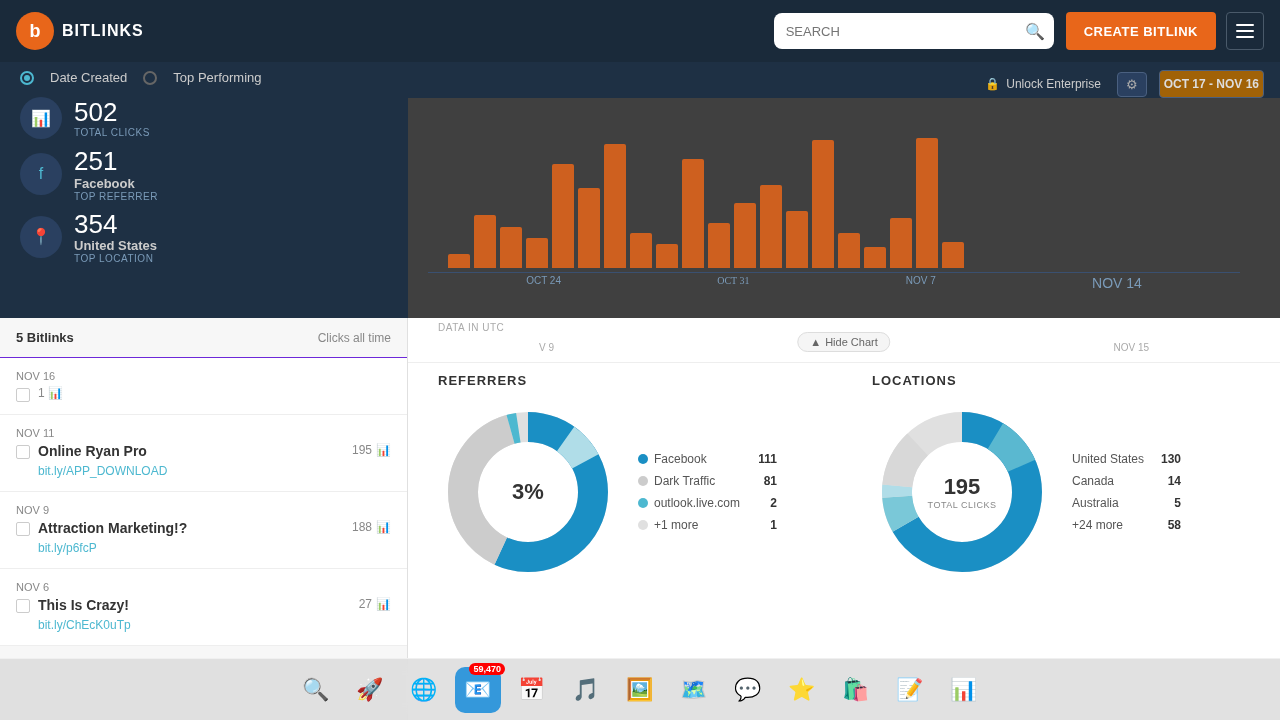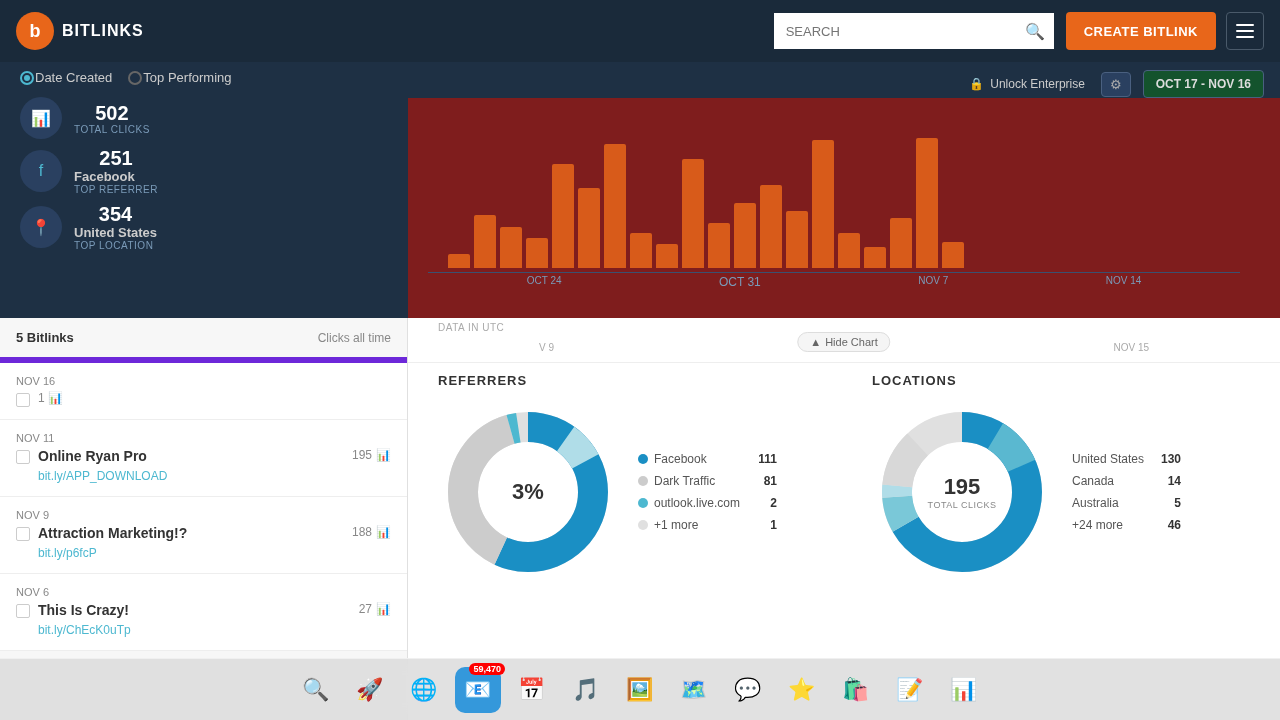--- a/index.html
+++ b/index.html
@@ -40,21 +40,21 @@
       font-weight: 700;
       letter-spacing: 1px;
     }
     .topnav-search {
       margin-left: auto;
       position: relative;
     }
     .topnav-search input {
       background: white;
       border: none;
-      border-radius: 0;
+      border-radius: 8px;
       width: 280px;
       height: 36px;
       padding: 0 36px 0 12px;
       font-size: 13px;
       color: #888;
       outline: none;
     }
     .search-icon-btn {
       position: absolute;
       right: 8px;
@@ -98,21 +98,21 @@
       border-radius: 1px;
     }
     .radio-group {
       display: flex;
       align-items: center;
       gap: 16px;
     }
     .radio-item {
       display: flex;
       align-items: center;
-      gap: 1px;
+      gap: 16px;
       color: #ccc;
       font-size: 13px;
       cursor: pointer;
     }
     .radio-dot {
       width: 14px; height: 14px;
       border-radius: 50%;
       border: 2px solid #4db8d0;
       display: flex; align-items: center; justify-content: center;
     }
@@ -144,24 +144,24 @@
       border-radius: 4px;
       padding: 4px 8px;
       cursor: pointer;
       color: #aaa;
       font-size: 13px;
       margin-left: 10px;
     }
     .date-range-btn {
       display: flex;
       align-items: center;
-      background: #14532d;
+      background: #a16207;
       border: 1px solid #4a6080;
       border-radius: 4px;
-      padding: 6px 12px;
+      padding: 6px 4px;
       cursor: pointer;
       color: #ddd;
       font-size: 12px;
       margin-left: 6px;
       gap: 6px;
       font-weight: 600;
     }
     .stat-card {
       display: flex;
       align-items: center;
@@ -170,24 +170,23 @@
     .stat-icon {
       width: 42px; height: 42px;
       background: #2a4060;
       border-radius: 50%;
       display: flex; align-items: center; justify-content: center;
       color: #4db8d0;
       font-size: 16px;
     }
     .stat-info .stat-value {
       color: white;
-      font-size: 20px;
-      font-weight: 700;
+      font-size: 26px;
+      font-weight: 400;
       line-height: 1.1;
-      text-align: center;
     }
     .stat-info .stat-label {
       color: #7a9ab8;
       font-size: 10px;
       text-transform: uppercase;
       letter-spacing: 0.5px;
     }
     .stat-info .stat-sublabel {
       color: #ccc;
       font-size: 13px;
@@ -206,21 +205,21 @@
       background: #f7f7f7;
       border-right: 1px solid #e0e0e0;
       flex-shrink: 0;
       overflow-y: auto;
     }
     .panel-header {
       display: flex;
       justify-content: space-between;
       align-items: center;
       padding: 12px 16px;
-      border-bottom: 6px solid #6d28d9;
+      border-bottom: 1px solid #6d28d9;
       text-align: right;
     }
     .panel-header-left {
       color: #333;
       font-size: 13px;
       font-weight: 600;
     }
     .panel-header-right {
       color: #888;
       font-size: 12px;
@@ -272,21 +271,21 @@
     
     .right-panel {
       flex: 1;
       background: white;
       position: relative;
       overflow: hidden;
     }
     .chart-area {
       height: 220px;
       position: relative;
-      background: #7f1d1d;
+      background: #404040;
       padding: 10px 40px 0 20px;
     }
     .bar-chart {
       display: flex;
       align-items: flex-end;
       height: 160px;
       gap: 4px;
       padding: 0 20px;
     }
     .bar {
@@ -556,23 +555,23 @@
           <div class="bar" style="height: 57px; width: 22px;"></div>
           <div class="bar" style="height: 128px; width: 22px;"></div>
           <div class="bar" style="height: 35px; width: 22px;"></div>
           <div class="bar" style="height: 21px; width: 22px;"></div>
           <div class="bar" style="height: 50px; width: 22px;"></div>
           <div class="bar" style="height: 130px; width: 22px;"></div>
           <div class="bar" style="height: 26px; width: 22px;"></div>
         </div>
       <div style="display:flex; justify-content:space-around; padding: 2px 20px; border-top: 1px solid #3a5070; margin-top:4px;">
         <span style="color:#7a9ab8; font-size:10px;">OCT 24</span>
-        <span style="color:#7a9ab8; font-size:12px;">OCT 31</span>
+        <span style="color:#7a9ab8; font-size:10px;font-family:Liberation Serif, serif;">OCT 31</span>
         <span style="color:#7a9ab8; font-size:10px;">NOV 7</span>
-        <span style="color:#7a9ab8; font-size:10px;">NOV 14</span>
+        <span style="color:#7a9ab8; font-size:14px;">NOV 14</span>
       </div>
     </div>
   </div>
 </div>
 
 <div class="main-container">
 
   <div class="left-panel">
     <div class="panel-header">
       <span class="panel-header-left">5 Bitlinks</span>
@@ -723,21 +722,21 @@
               <div class="legend-item">
       <span class="legend-label">Canada</span>
       <span class="legend-value">14</span>
     </div>
               <div class="legend-item">
       <span class="legend-label">Australia</span>
       <span class="legend-value">5</span>
     </div>
               <div class="legend-item">
       <span class="legend-label">+24 more</span>
-      <span class="legend-value">46</span>
+      <span class="legend-value">58</span>
     </div>
             </div>
         </div>
       </div>
 
     </div>
   </div>
 </div>
 
 <div class="mac-dock">

